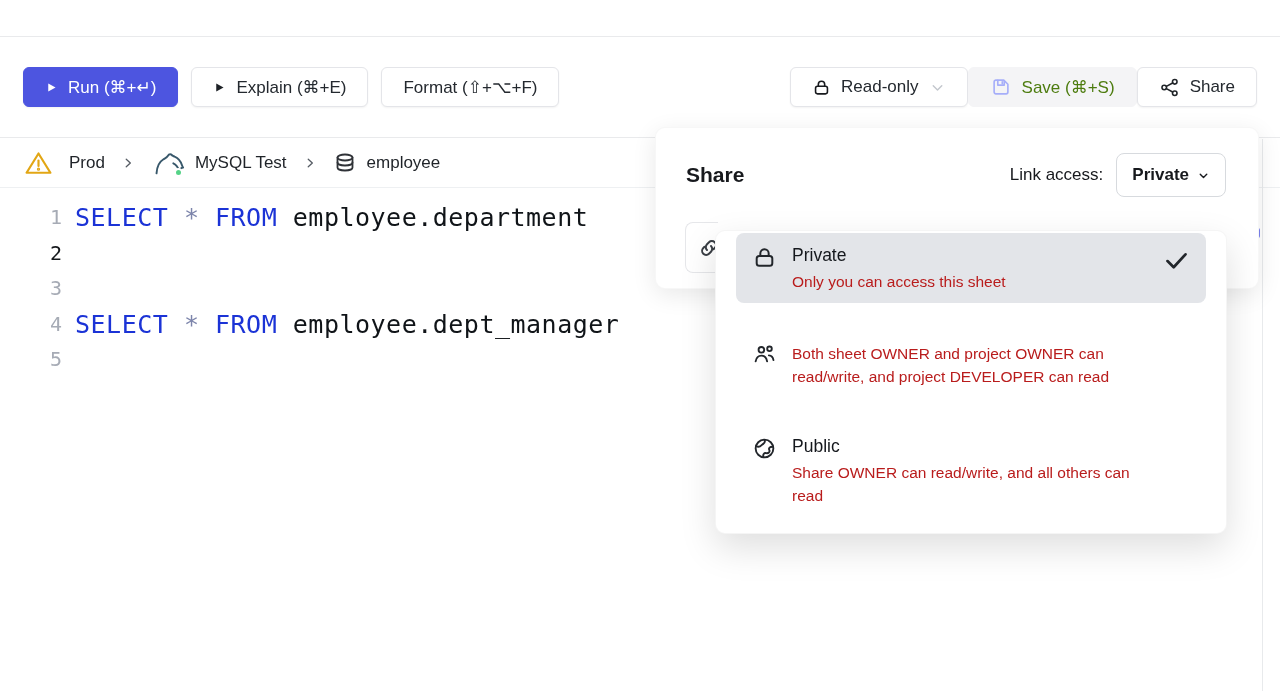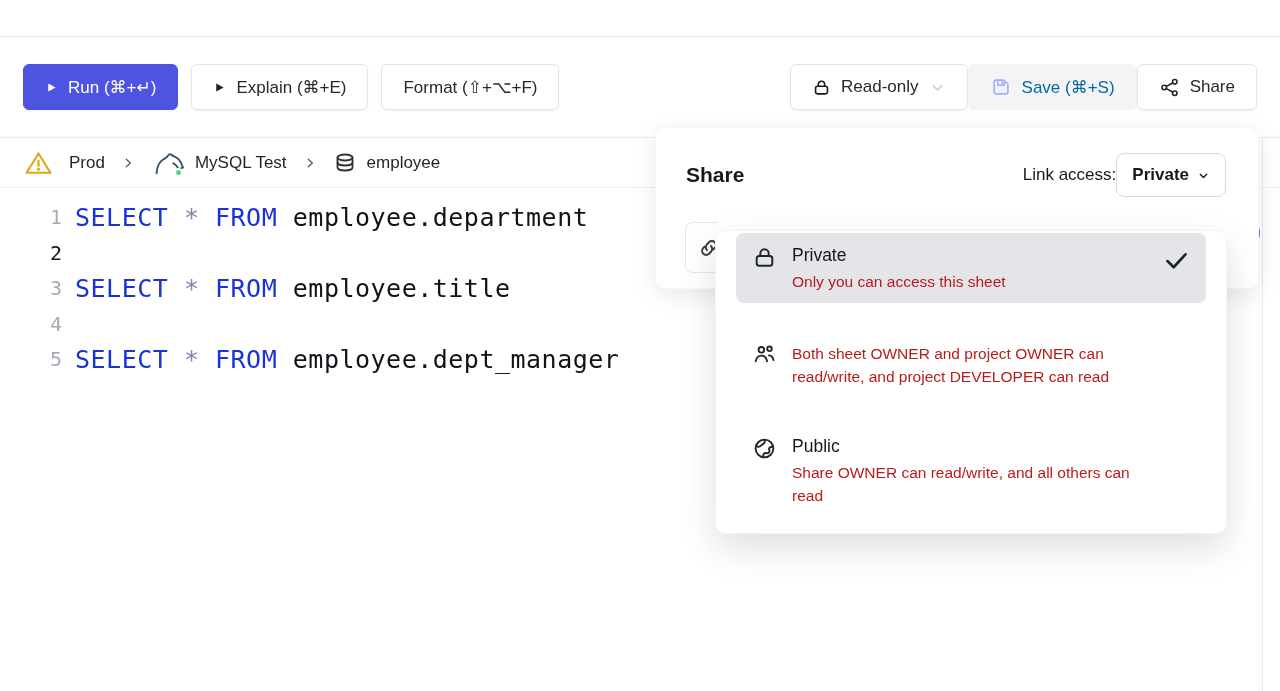--- a/index.html
+++ b/index.html
@@ -6,28 +6,28 @@
   html,body { background:#fff; }
   body { font-family:"Liberation Sans","DejaVu Sans",sans-serif; color:#1f2328; }
   .page { position:relative; width:1280px; height:691px; background:#fff; overflow:hidden; }
 
   
   .top-strip { height:37px; border-bottom:1px solid #e9eaec; }
   .toolbar { height:101px; display:flex; align-items:center; padding:0 23px; border-bottom:1px solid #e9eaec; }
   .tb-left { display:flex; align-items:center; gap:13px; }
   .tb-right { display:flex; align-items:center; margin-left:auto; }
   .btn {
-    height:46px; display:inline-flex; align-items:center; gap:10px;
+    height:40px; display:inline-flex; align-items:center; gap:10px;
     padding:0 21px; border:1px solid #e4e5e9; border-radius:6px;
     background:#fff; color:#24292f; font-size:17px; cursor:pointer;
     box-shadow:0 1px 2px rgba(0,0,0,.05); white-space:nowrap;
   }
   .btn svg { flex-shrink:0; }
   .btn-run { background:#4d55e0; border-color:#4d55e0; color:#fff; }
-  .btn-save { background:#f4f4f6; border-color:#f4f4f6; color:#0369a1; box-shadow:none; }
+  .btn-save { background:#f4f4f6; border-color:#f4f4f6; color:#4d7c0f; box-shadow:none; }
 
   
   .breadcrumb { height:50px; display:flex; align-items:center; gap:16px; padding:0 24px; border-bottom:1px solid #eef0f2; font-size:17px; color:#1f2328; }
   .crumb { display:inline-flex; align-items:center; gap:10px; cursor:pointer; }
   .mysql-wrap { position:relative; width:34px; height:29px; }
   .mysql-wrap .dot { position:absolute; right:2px; bottom:0; width:9px; height:9px; border-radius:50%; background:#55d387; border:2px solid #fff; }
 
   
   .editor { display:flex; padding-top:12px; cursor:text; }
   .gutter { width:62px; text-align:right; font-family:"DejaVu Sans Mono","Liberation Mono",monospace; font-size:20px; color:#a6abb5; user-select:none; }
@@ -44,21 +44,21 @@
   .scroll-thumb { position:absolute; left:1256px; top:228px; width:4px; height:10px; border-radius:2px; background:#7b82f0; }
 
   
   .share-card {
     position:absolute; left:655px; top:127px; width:604px; height:162px;
     background:#fff; border-radius:10px; border:1px solid rgba(0,0,0,.03);
     box-shadow:0 6px 24px rgba(0,0,0,.09); padding:25px 32px 0 30px; z-index:5;
   }
   .share-head { display:flex; align-items:center; }
   .share-title { font-size:21px; font-weight:700; color:#17191d; }
-  .link-access { margin-left:auto; display:flex; align-items:center; }
+  .link-access { margin-left:auto; display:flex; align-items:center; gap:13px; }
   .link-access-label { font-size:17px; color:#17191d; }
   .access-btn {
     height:44px; display:inline-flex; align-items:center; gap:8px; padding:0 15px;
     border:1px solid #d7dade; border-radius:8px; background:#fff;
     font-size:17px; font-weight:700; color:#17191d; cursor:pointer;
   }
   .copylink {
     position:absolute; left:685px; top:222px; width:33px; height:51px;
     background:#fff; border:1px solid #e6e7ea; border-right:none;
     border-radius:8px 0 0 8px; overflow:hidden; z-index:6; cursor:pointer;
@@ -194,21 +194,20 @@
     <div class="gutter">
         <div class="ln">1</div>
         <div class="ln active">2</div>
         <div class="ln">3</div>
         <div class="ln">4</div>
         <div class="ln">5</div>
       </div>
     <div class="code">
         <div class="cl"><span class="tok-kw">SELECT</span> <span class="tok-op">*</span> <span class="tok-kw">FROM</span> <span class="tok-id">employee.department</span></div>
         <div class="cl"></div>
-        <div class="cl"><span class="tok-kw">SELECT</span> <span class="tok-op">*</span> <span class="tok-kw">FROM</span> <span class="tok-id">employee.title</span></div>
         <div class="cl"></div>
         <div class="cl"><span class="tok-kw">SELECT</span> <span class="tok-op">*</span> <span class="tok-kw">FROM</span> <span class="tok-id">employee.dept_manager</span></div>
       </div>
   </div>
 
   <div class="v-divider"></div>
   <div class="scroll-thumb"></div>
 
   <div class="share-card">
     <div class="share-head">

